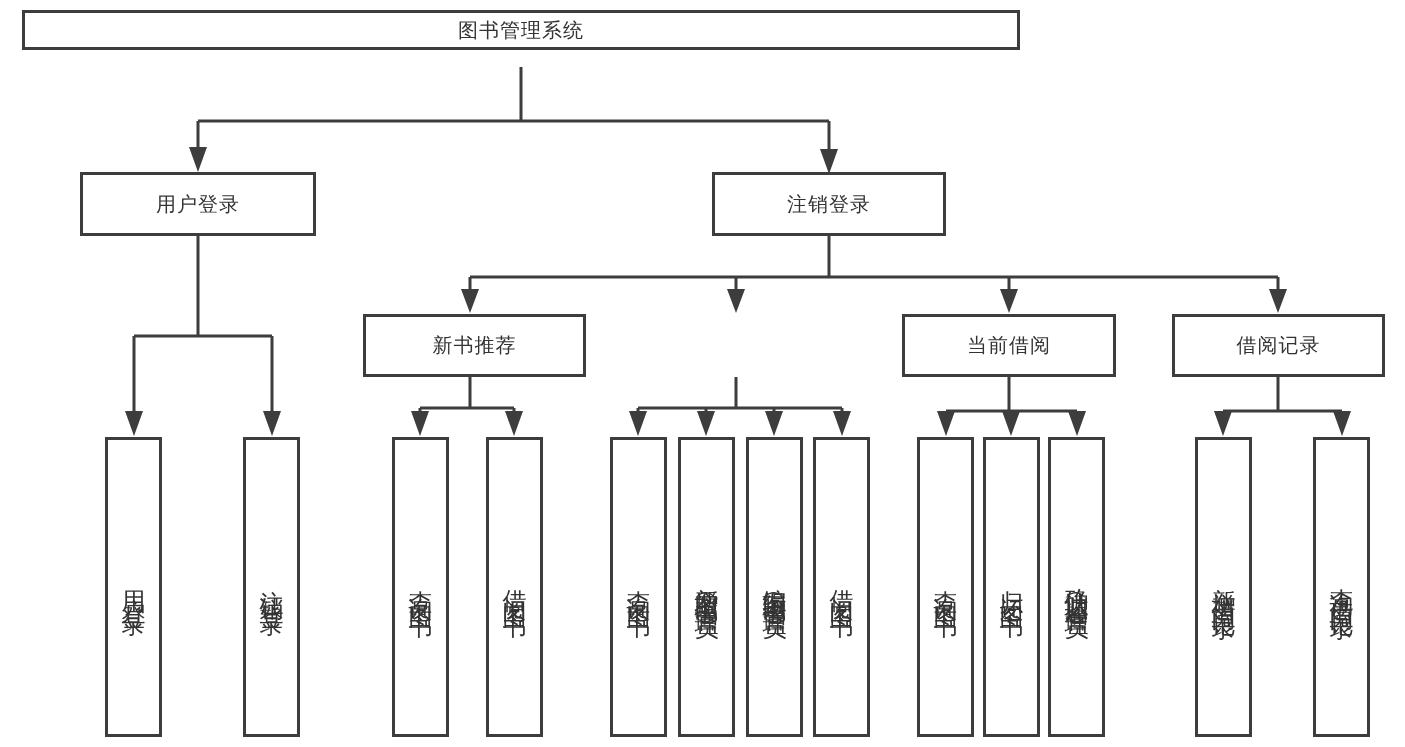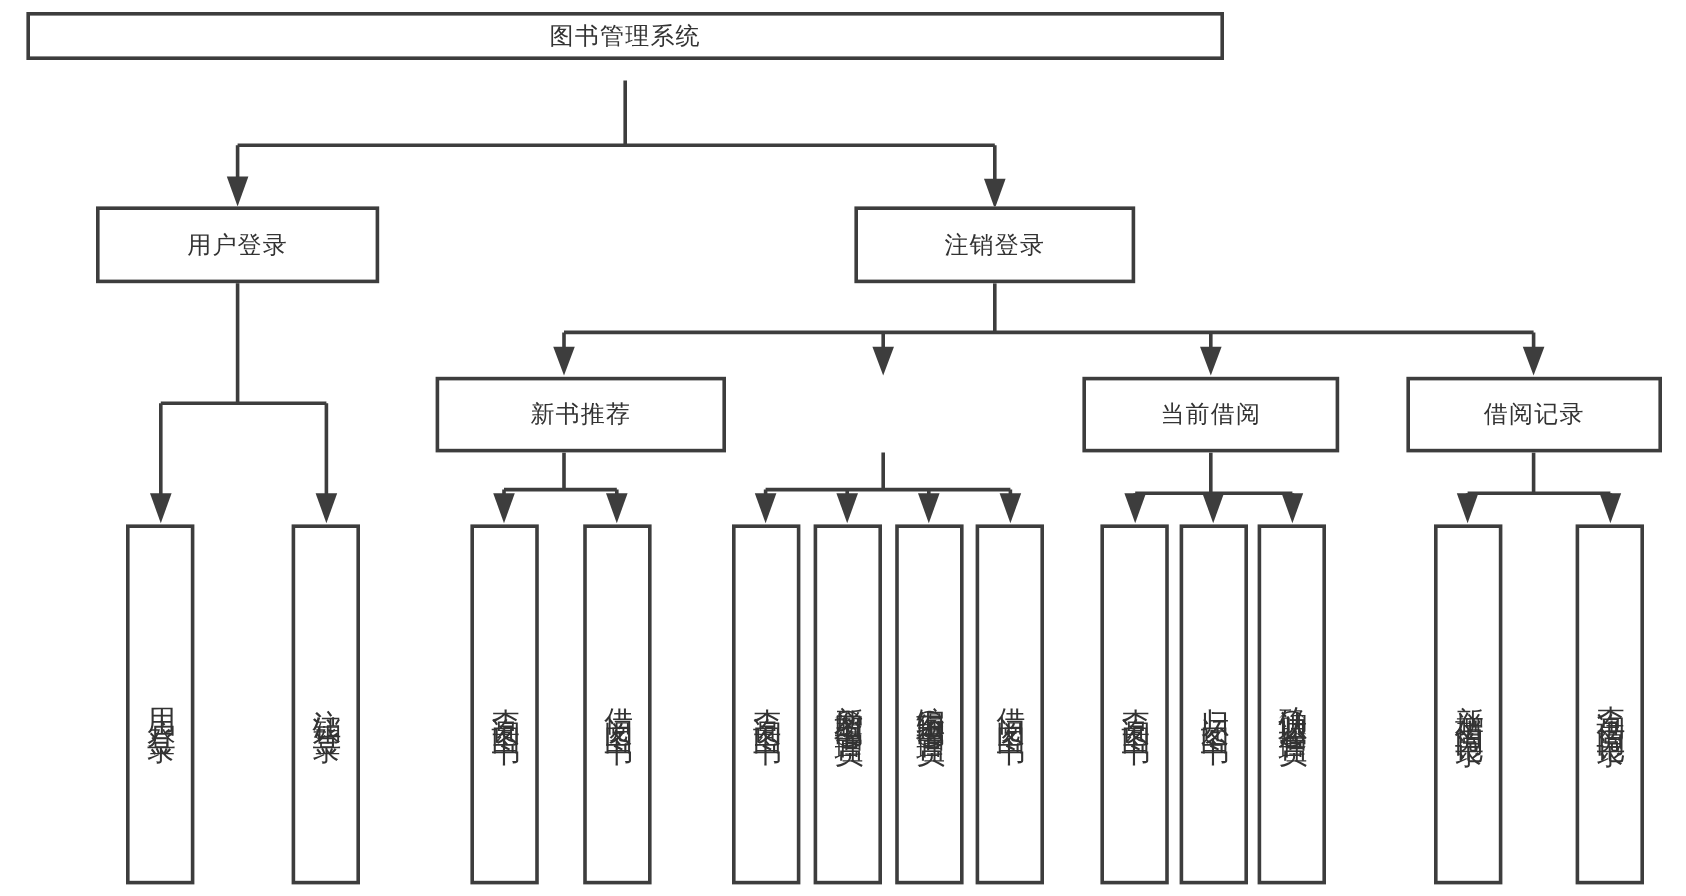--- a/index.html
+++ b/index.html
@@ -109,21 +109,21 @@
       <polygon points="1214,411 1232,411 1223,436"></polygon>
       <polygon points="1333,411 1351,411 1342,436"></polygon>
     </g>
   </svg>
 
   <div class="node hnode" style="left:22px; top:10px; width:998px; height:40px;">图书管理系统</div>
 
   <div class="node hnode" style="left:80px; top:172px; width:236px; height:64px;">用户登录</div>
   <div class="node hnode" style="left:712px; top:172px; width:234px; height:64px;">注销登录</div>
 
-  <div class="node hnode" style="left:363px; top:314px; width:242px; height:63px;">新书推荐</div>
+  <div class="node hnode" style="left:363px; top:314px; width:223px; height:63px;">新书推荐</div>
   <div class="node hnode" style="left:902px; top:314px; width:214px; height:63px;">当前借阅</div>
   <div class="node hnode" style="left:1172px; top:314px; width:213px; height:63px;">借阅记录</div>
 
   <div class="node vnode" style="left:105px;">
     <span class="vtext">用户登录</span>
   </div>
   <div class="node vnode" style="left:243px;">
     <span class="vtext">注销登录</span>
   </div>
 

